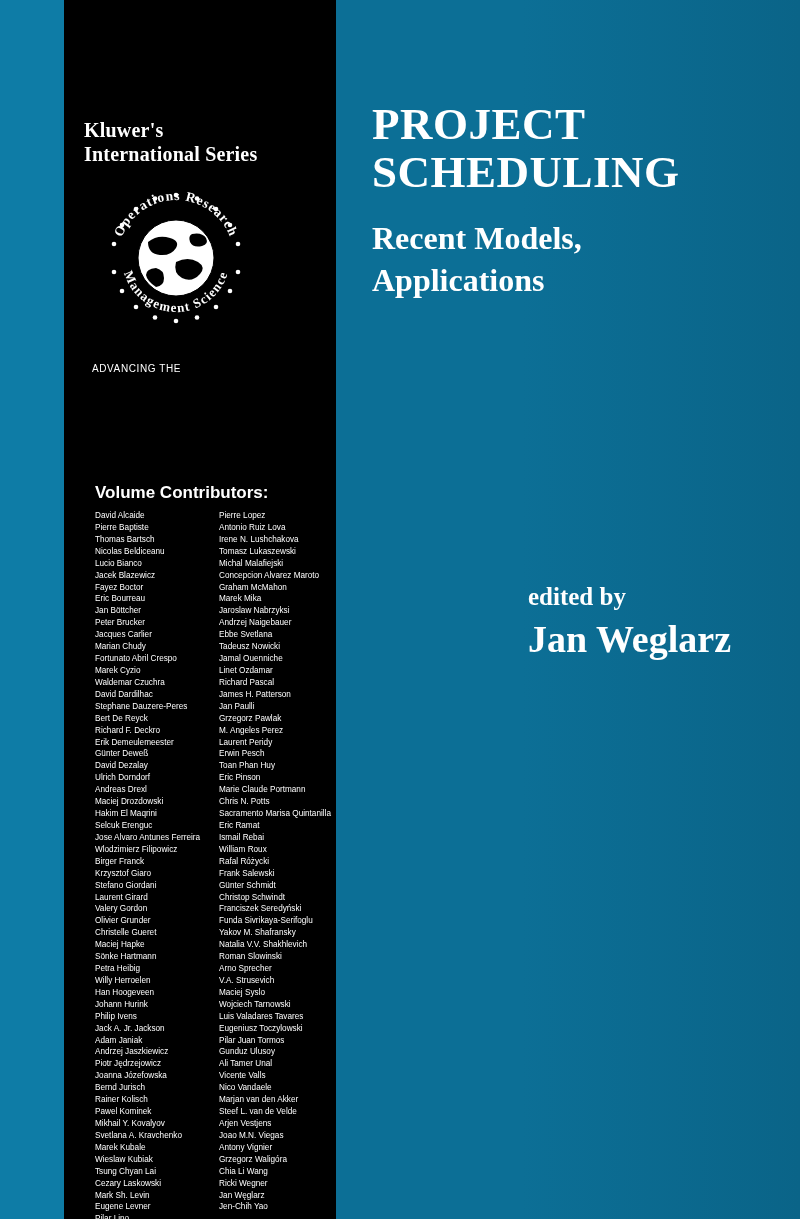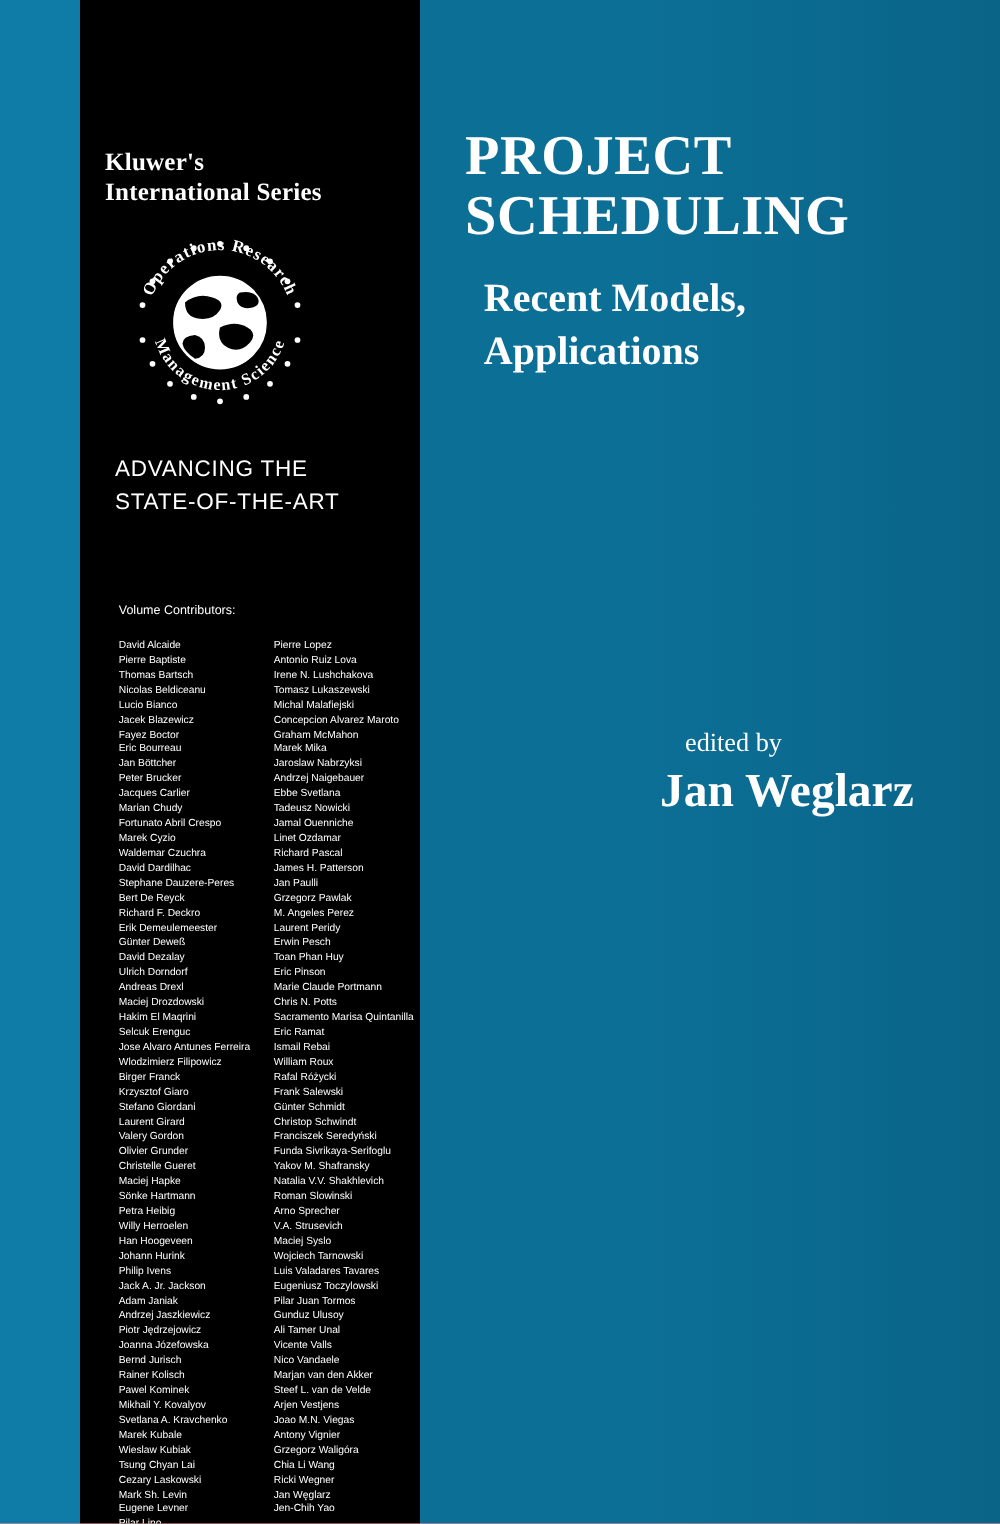--- a/index.html
+++ b/index.html
@@ -60,32 +60,32 @@
     height: 160px;
   }
   .logo svg { display: block; }
 
   .advancing {
     position: absolute;
     left: 92px;
     top: 362px;
     width: 240px;
     color: #ffffff;
-    font-size: 18px;
+    font-size: 10px;
     line-height: 1.45;
     letter-spacing: 0.6px;
   }
 
   .contrib-heading {
     position: absolute;
     left: 95px;
     top: 483px;
     color: #ffffff;
-    font-size: 10px;
-    font-weight: normal;
+    font-size: 17px;
+    font-weight: bold;
     border-bottom: 4px solid #000000;
     padding-bottom: 1px;
   }
   .contrib-cols {
     position: absolute;
     left: 95px;
     top: 510px;
     width: 232px;
     display: flex;
     gap: 18px;
@@ -116,35 +116,33 @@
   .subtitle {
     position: absolute;
     left: 372px;
     top: 218px;
     width: 400px;
     color: #ffffff;
     font-family: "Liberation Serif", serif;
     font-weight: bold;
     font-size: 32px;
     line-height: 1.3;
-    margin-left: 15px;
   }
   .edited-by {
     position: absolute;
     left: 528px;
     top: 580px;
     width: 250px;
     color: #ffffff;
     font-family: "Liberation Serif", serif;
   }
   .edited-by .eb-label {
-    font-size: 21px;
-    font-weight: normal;
+    font-size: 25px;
+    font-weight: bold;
     line-height: 1.35;
-    margin-left: 20px;
   }
   .edited-by .eb-name {
     font-size: 38px;
     font-weight: bold;
     line-height: 1.35;
   }
 </style>
 </head>
 <body>
 
@@ -200,21 +198,20 @@
         <textPath href="#arcTop" startOffset="50%" text-anchor="middle">Operations Research</textPath>
       </text>
       <text font-family="'Liberation Serif', serif" font-size="13" font-weight="bold" fill="#ffffff" letter-spacing="1.2">
         <textPath href="#arcBottom" startOffset="50%" text-anchor="middle">Management Science</textPath>
       </text>
     </svg>
   </div>
 
   <div class="advancing">
     <div>ADVANCING THE</div>
-    <div>STATE-OF-THE-ART</div>
   </div>
 
   <div class="contrib-heading">Volume Contributors:</div>
   <div class="contrib-cols">
     <div class="contrib-col">
         <div>David Alcaide</div>
         <div>Pierre Baptiste</div>
         <div>Thomas Bartsch</div>
         <div>Nicolas Beldiceanu</div>
         <div>Lucio Bianco</div>

